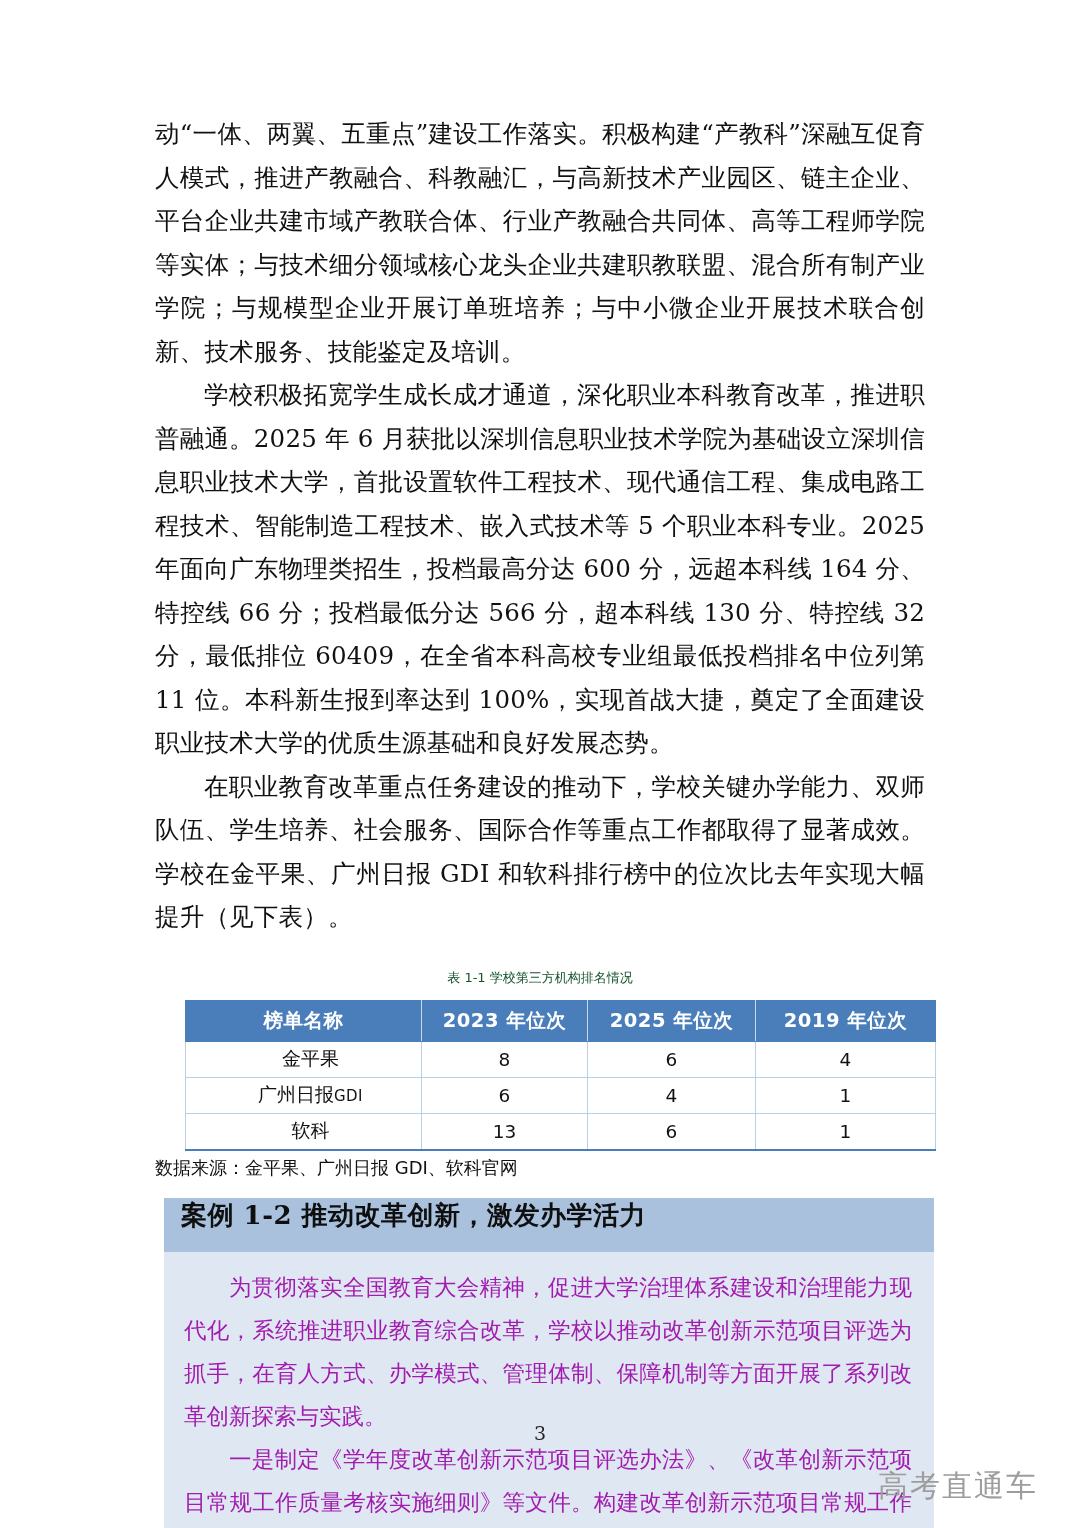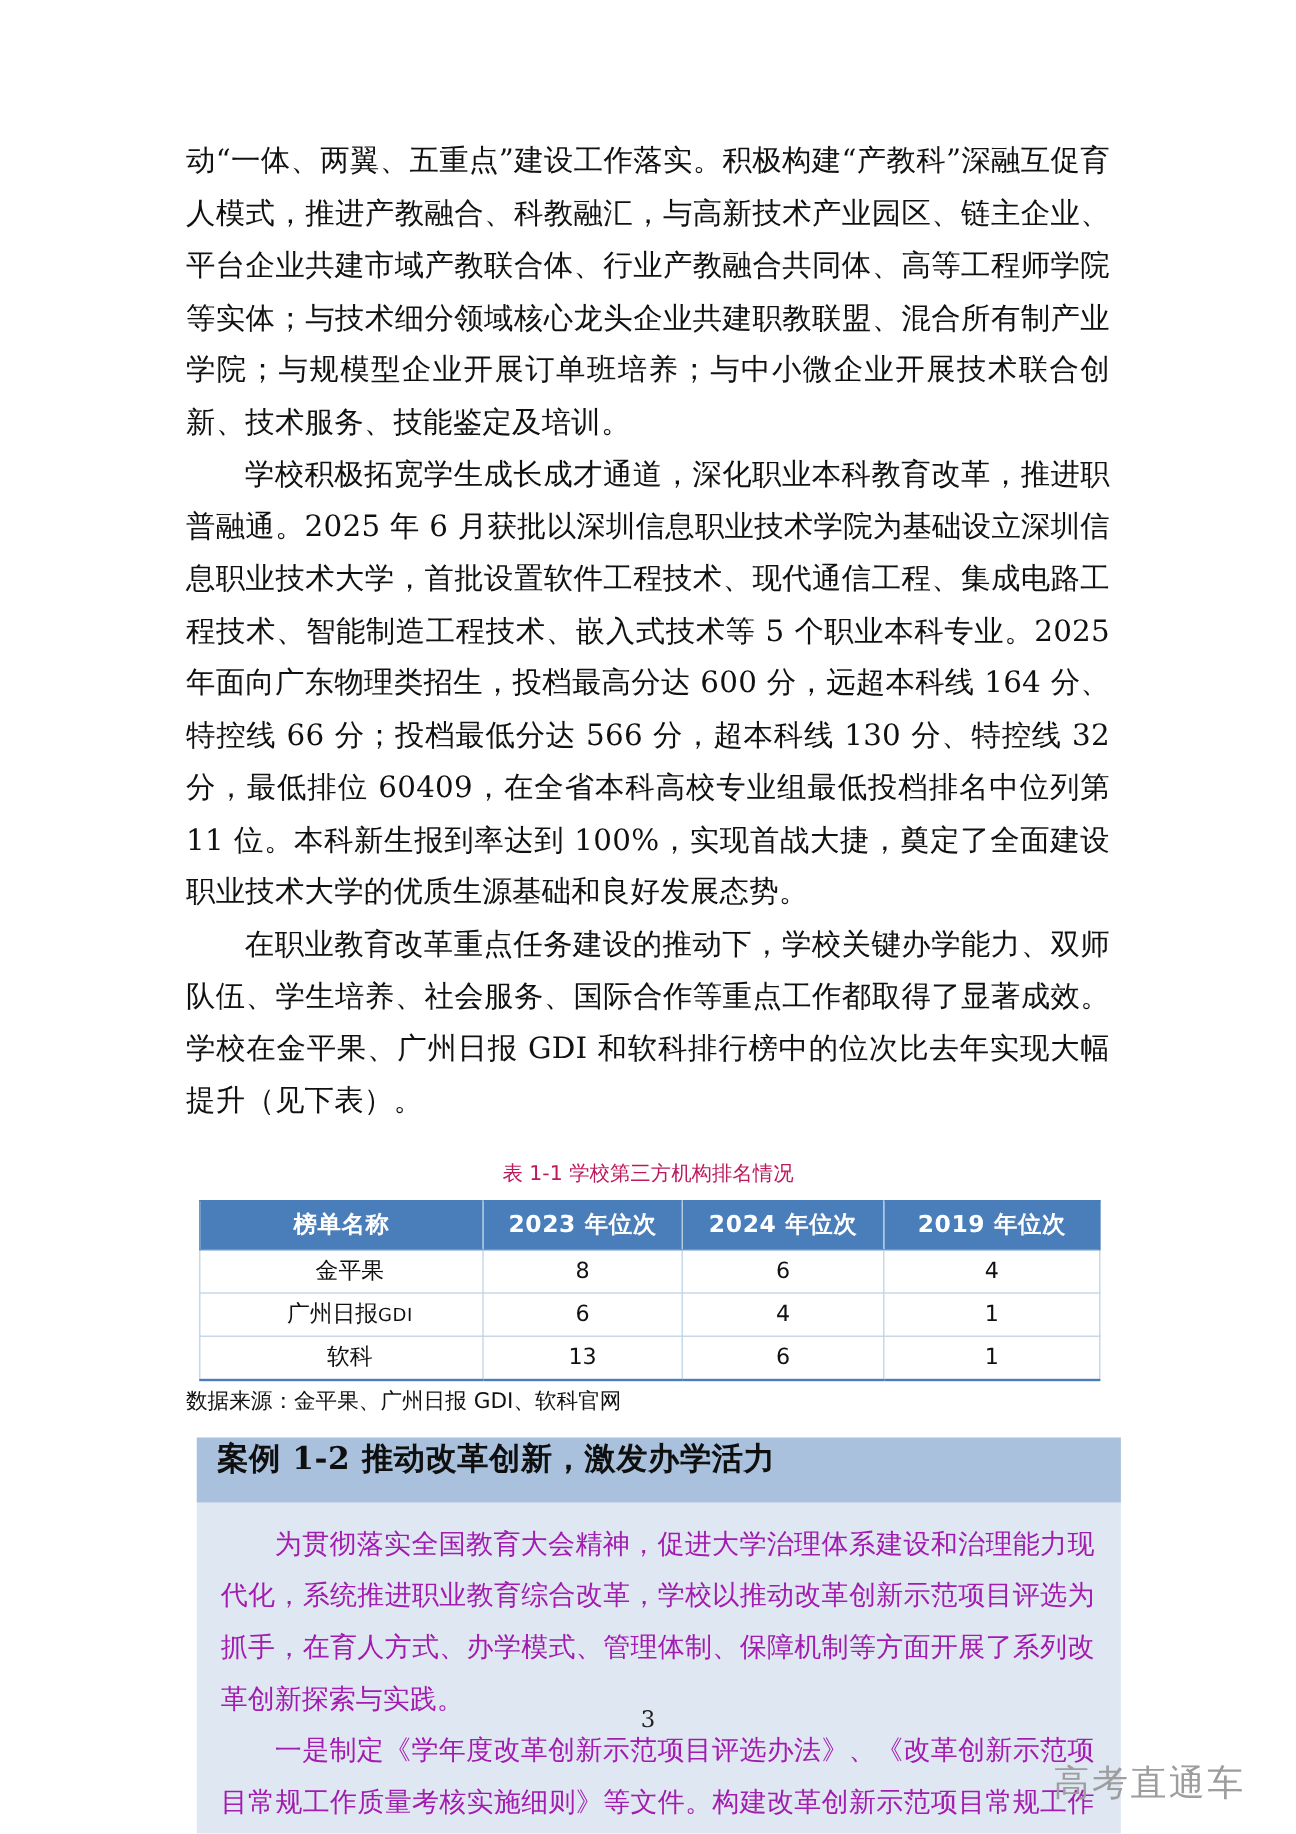--- a/index.html
+++ b/index.html
@@ -42,38 +42,39 @@
     color: #111;
   }
   p.body-para.indent {
     text-indent: 49px;
   }
 
   
   .table-caption {
     margin-top: 26px;
     text-align: center;
-    font-size: 17px;
+    font-size: 13px;
     line-height: 26px;
-    color: #be185d;
+    color: #14532d;
     font-family: "DejaVu Sans", "Liberation Sans", sans-serif;
     font-weight: 400;
   }
 
   
   .rank-table-wrap {
     margin-top: 9px;
     width: 750px;
     margin-left: 11px;
   }
   table.rank-table {
     border-collapse: collapse;
     width: 750px;
     table-layout: fixed;
     font-family: "DejaVu Sans", "Liberation Sans", sans-serif;
+    margin-left: 19px;
   }
   table.rank-table col.c1 { width: 236px; }
   table.rank-table col.c2 { width: 166px; }
   table.rank-table col.c3 { width: 168px; }
   table.rank-table col.c4 { width: 180px; }
 
   table.rank-table thead th {
     background: #4a7ebb;
     color: #ffffff;
     font-size: 19.5px;
@@ -197,21 +198,21 @@
         <colgroup>
           <col class="c1">
             <col class="c2">
             <col class="c3">
             <col class="c4">
         </colgroup>
         <thead>
           <tr>
             <th>榜单名称</th>
             <th>2023 年位次</th>
-            <th>2024 年位次</th>
+            <th>2025 年位次</th>
             <th>2019 年位次</th>
           </tr>
         </thead>
         <tbody>
           <tr>
             <td class="name">金平果</td>
             <td>8</td>
             <td>6</td>
             <td>4</td>
           </tr>

